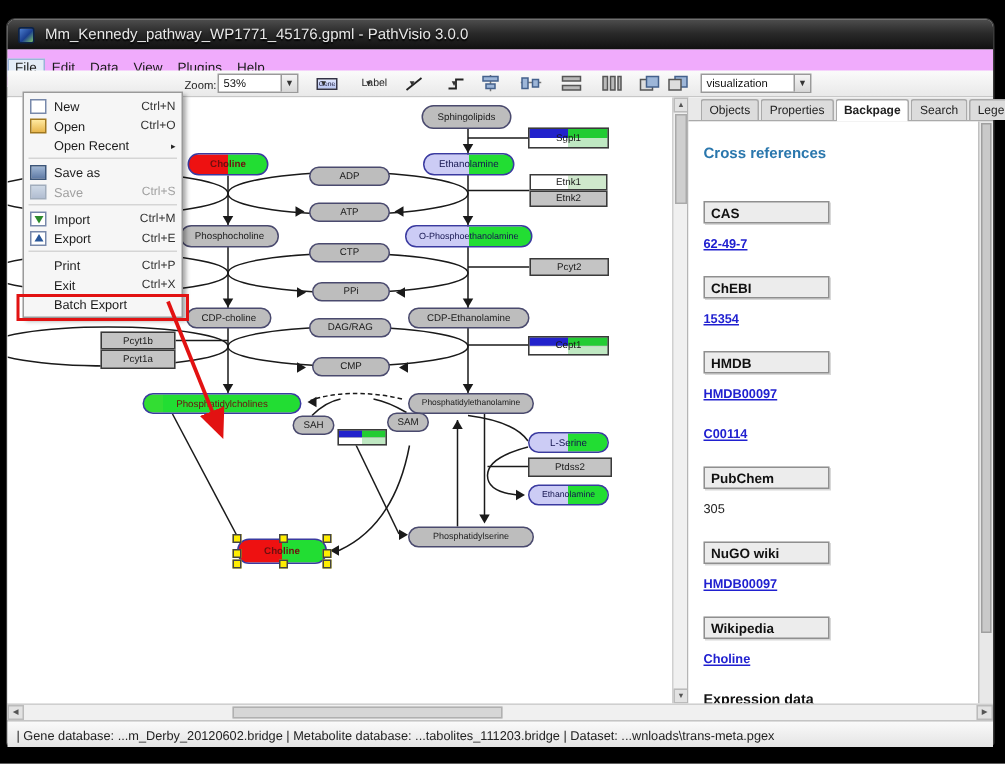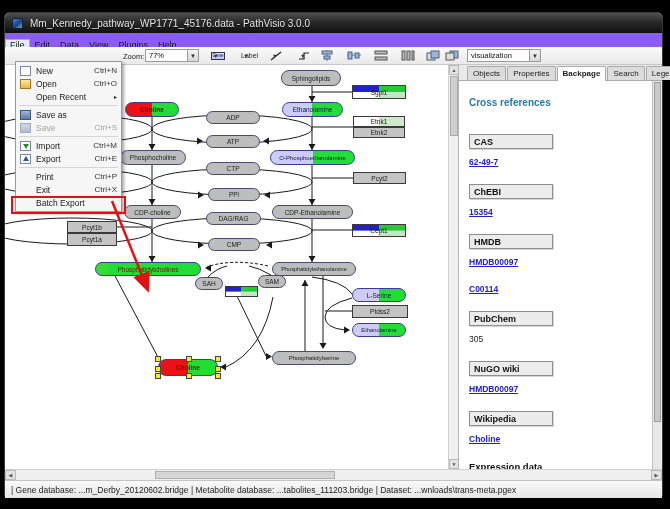--- a/index.html
+++ b/index.html
@@ -10,21 +10,21 @@
   .window { position:absolute; left:4px; top:12px; width:659px; height:485px;
             background:#ececec; border:1px solid #3a3a3a; border-radius:6px 6px 2px 2px;
             box-shadow:0 0 0 1px #000; }
   .titlebar { position:absolute; left:0; top:0; right:0; height:20px;
               background:linear-gradient(#4d4d4d,#2a2a2a 45%,#101010);
               border-radius:5px 5px 0 0; display:flex; align-items:center; padding-left:7px; }
   .app-icon { width:11px; height:11px; border-radius:2px;
               background:linear-gradient(135deg,#4d7fd0,#1b3f8f 55%,#7ec36a); border:1px solid #0c2247; }
   .title-text { color:#e8e8e8; font-size:10px; margin-left:7px; white-space:nowrap;
                 text-shadow:0 1px 1px #000; }
-  .menubar { position:absolute; left:0; top:20px; right:0; height:25px; background:#8b5cf6;
+  .menubar { position:absolute; left:0; top:20px; right:0; height:25px; background:#f0abfc;
              border-bottom:1px solid #d7d7d7; display:flex; align-items:center; font-size:9px; color:#1a1a1a; }
   .menubar span { padding:1px 5px; }
   .menubar .pressed { border:1px solid #9ab4d8; background:#e4ecf7; padding:0 4px; }
   .toolbar { position:absolute; left:0; top:34px; right:0; height:18px;
              background:linear-gradient(#fbfbfb,#e9e9e9); border-bottom:1px solid #c7c7c7; }
   .toolbar * { position:absolute; }
   .tb-label { font-size:7.5px; color:#222; top:5px; }
   .combo { height:13px; top:2px; background:#fff; border:1px solid #9a9a9a; font-size:7.5px;
            color:#111; display:flex; align-items:center; padding-left:3px; position:absolute; }
   .combo .arr { position:absolute; right:0; top:0; bottom:0; width:11px; background:linear-gradient(#f4f4f4,#d8d8d8);
@@ -127,36 +127,36 @@
   .callout .hl { color:#55e24f; }
 </style>
 </head>
 <body>
 
 <div class="screen">
   <div class="window">
 
     <div class="titlebar">
       <div class="app-icon"></div>
-      <div class="title-text">Mm_Kennedy_pathway_WP1771_45176.data - PathVisio 3.0.0</div>
+      <div class="title-text">Mm_Kennedy_pathway_WP1771_45176.gpml - PathVisio 3.0.0</div>
     </div>
 
     <div class="menubar">
       <span class="pressed">File</span>
       <span>Edit</span>
       <span>Data</span>
       <span>View</span>
       <span>Plugins</span>
       <span>Help</span>
     </div>
 
     <div class="toolbar">
       <span class="tb-label" style="left:118px;">Zoom:</span>
       <div class="combo" style="left:140px; width:54px;">
-        <span>77%</span>
+        <span>53%</span>
         <span class="arr">▼</span>
       </div>
       <div class="tbtn" style="left:203px;">
         <span class="mini-gene">Gene</span>
           <span class="da">▼</span>
       </div>
       <div class="tbtn" style="left:233px;">
         <span>Label</span>
           <span class="da">▼</span>
       </div>

